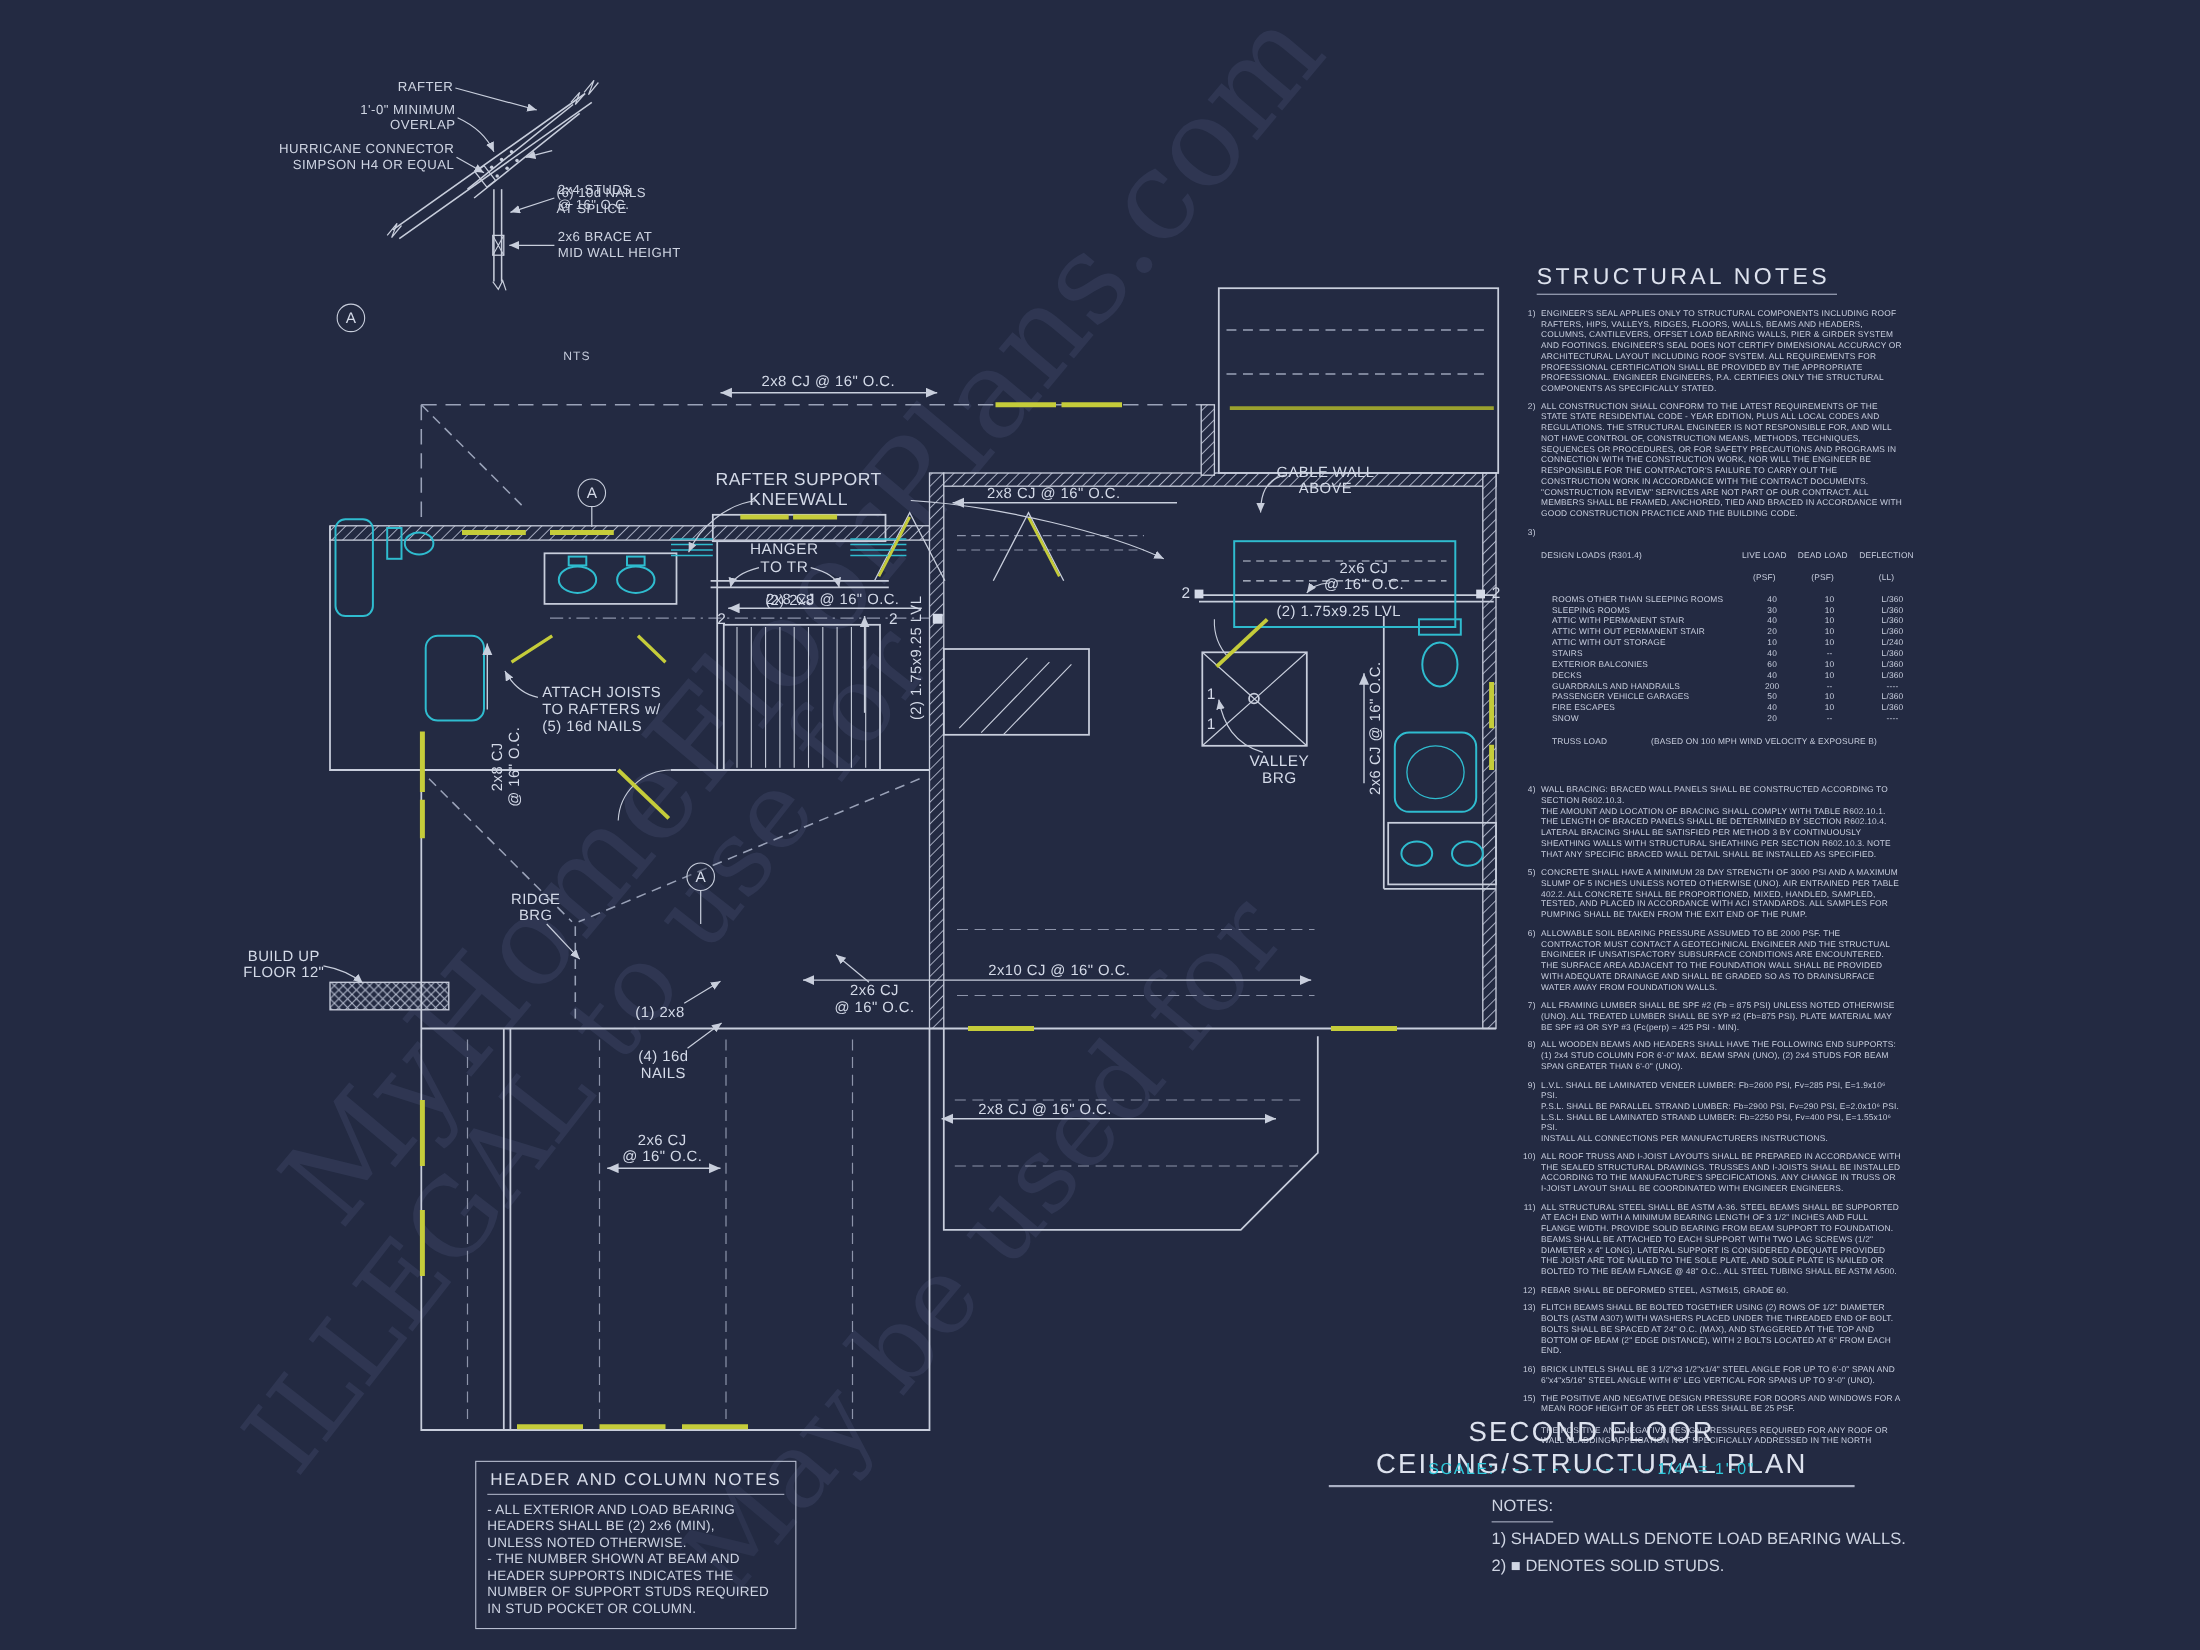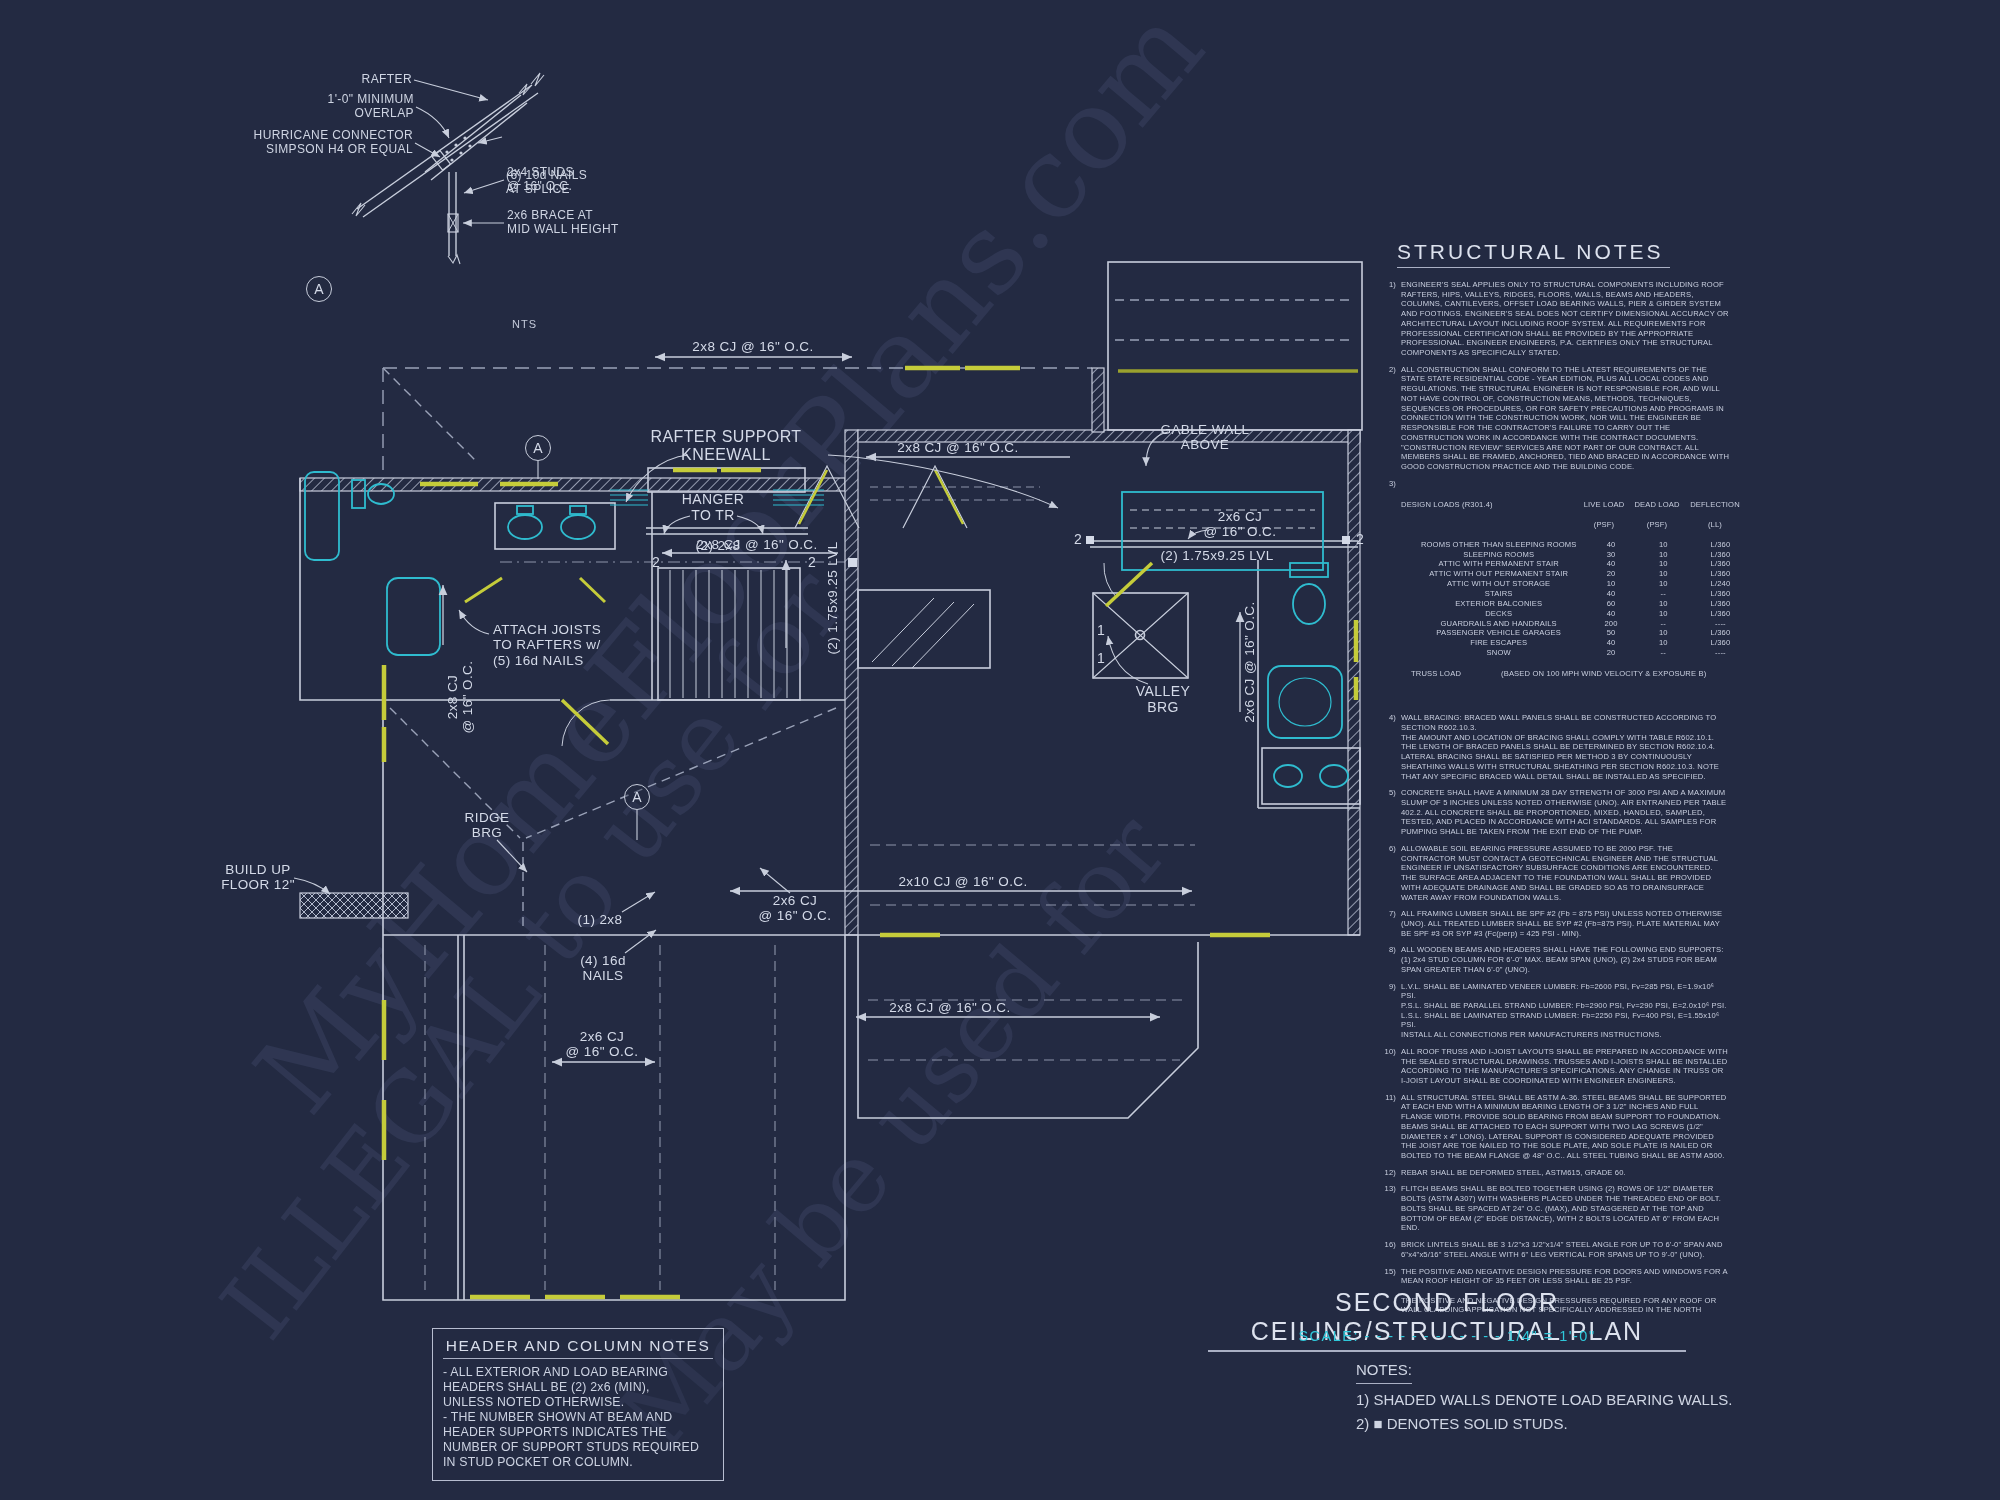--- a/index.html
+++ b/index.html
@@ -27,21 +27,21 @@
              border-bottom:1.6px solid #aab0c4;display:inline-block;padding:0 6px 3px 0;}
   .note{display:flex;gap:5px;margin-bottom:7px;font-size:7.6px;line-height:1.28;letter-spacing:.15px;color:#c9cfdf;}
   .note .n{flex:none;width:15px;text-align:right;}
   .note .t{white-space:pre-line;}
   #design-loads{margin:2px 0 8px 0;font-size:7.6px;line-height:1.3;color:#c9cfdf;}
   .dl-head,.dl-row{display:flex;}
   .dl-c0{width:178px;}
   .dl-c1{width:50px;text-align:center;}
   .dl-c2{width:56px;text-align:center;}
   .dl-c3{width:60px;text-align:center;}
-  .dl-row .dl-c0{padding-left:10px;text-align:center;}
+  .dl-row .dl-c0{padding-left:10px;}
   .dl-wind{display:flex;margin-top:1px;}
   .dl-wind .w0{width:90px;padding-left:10px;}
   
   #tblock-title{position:absolute;left:1208px;top:1288px;width:478px;text-align:center;font-size:25px;
                 letter-spacing:2px;color:#dde2ee;border-bottom:2px solid #aab0c4;padding-bottom:4px;}
   #tblock-scale{position:absolute;left:1208px;top:1328px;width:478px;text-align:center;font-size:14.5px;
                 letter-spacing:1.5px;color:#2ec8da;}
   #tblock-notes{position:absolute;left:1356px;top:1358px;font-size:15px;line-height:1.6;color:#cfd5e3;}
   #tblock-notes .nt{display:inline-block;border-bottom:1.4px solid #aab0c4;margin-bottom:4px;padding-bottom:1px;}
   

